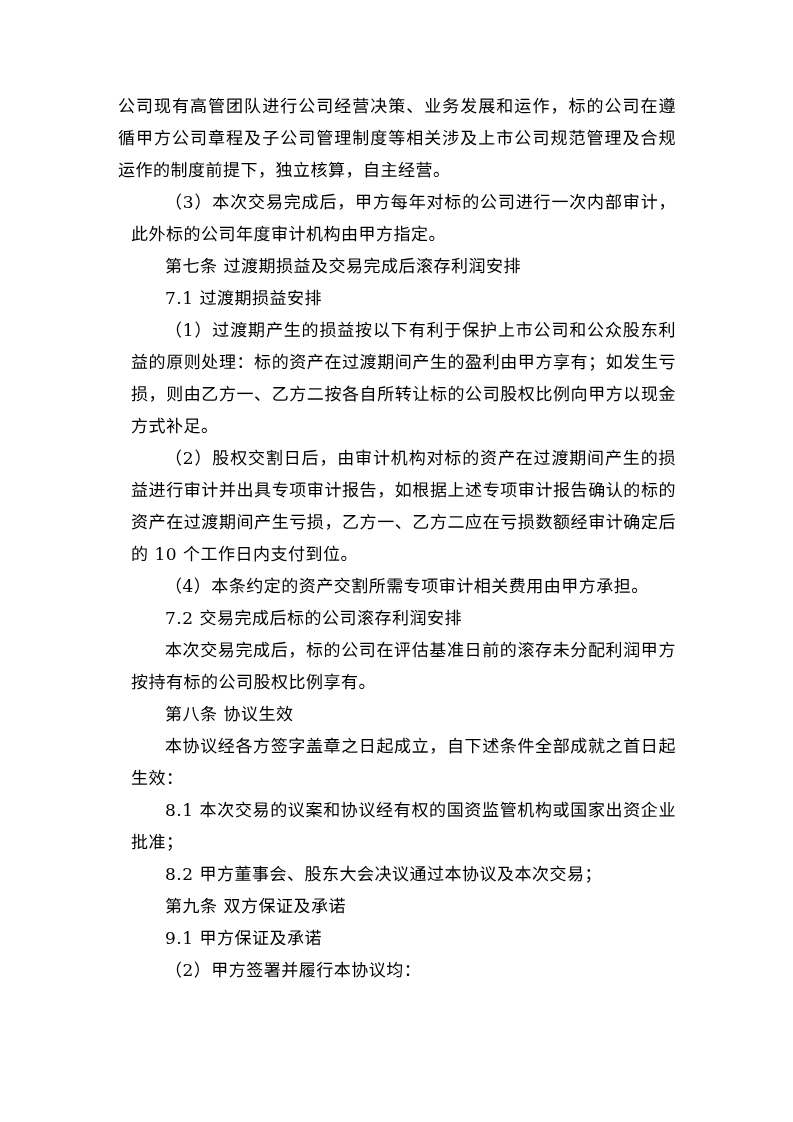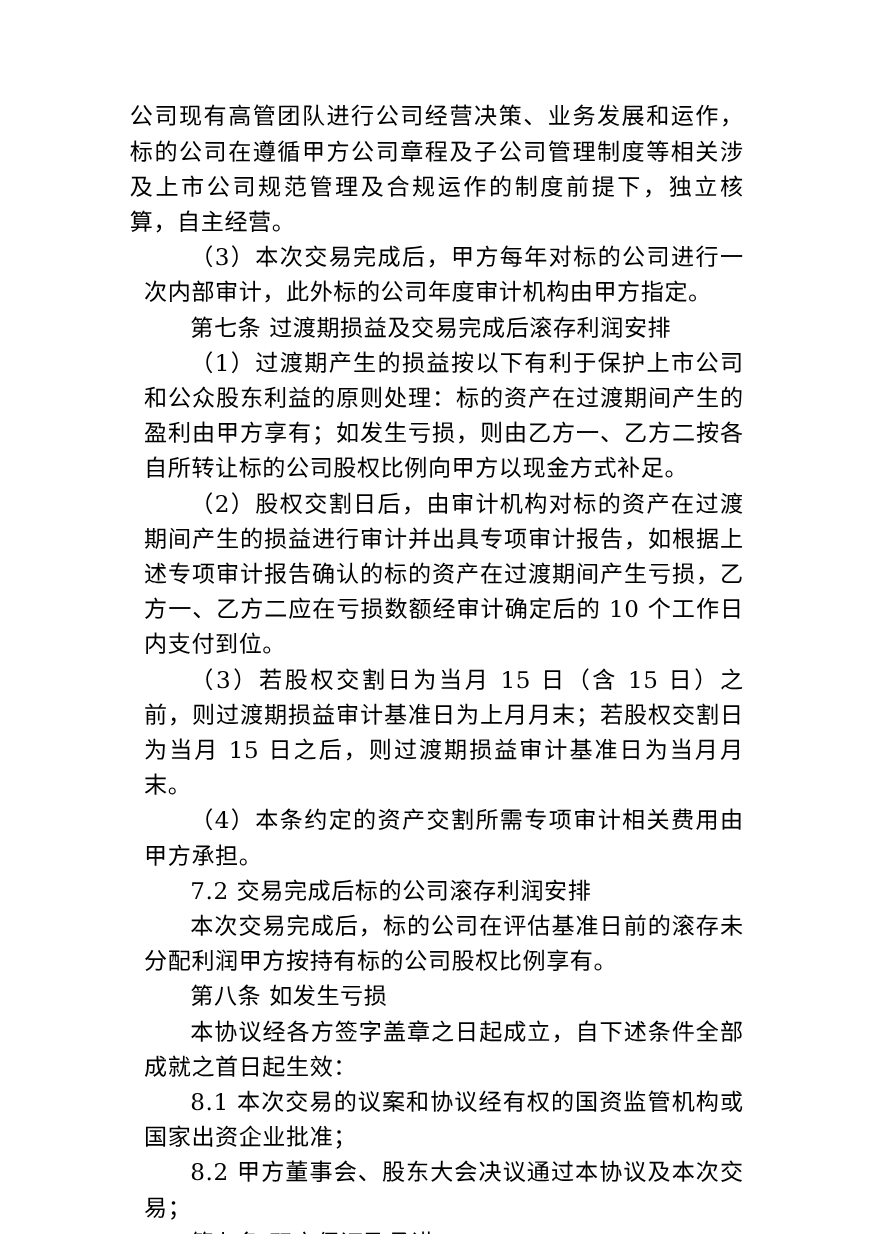--- a/index.html
+++ b/index.html
@@ -13,48 +13,48 @@
     height: 1122px;
     margin: 0 auto;
     background: #ffffff;
     box-sizing: border-box;
     padding: 90px 117px 0 118px;
     overflow: hidden;
     font-family: "DejaVu Serif", "Liberation Serif", serif;
   }
   .doc-body p.para {
     margin: 0;
-    font-size: 21px;
+    font-size: 17px;
     line-height: 32px;
     color: #000000;
     text-align: justify;
     text-justify: inter-ideograph;
     word-break: break-all;
     letter-spacing: 0.5px;
   }
   .doc-body p.para.indent {
     text-indent: 2em;
     margin-left: 13px;
   }
 </style>
 </head>
 <body>
 
 <div class="page">
   <div class="doc-body">
       <p class="para">公司现有高管团队进行公司经营决策、业务发展和运作，标的公司在遵循甲方公司章程及子公司管理制度等相关涉及上市公司规范管理及合规运作的制度前提下，独立核算，自主经营。</p>
       <p class="para indent">（3）本次交易完成后，甲方每年对标的公司进行一次内部审计，此外标的公司年度审计机构由甲方指定。</p>
       <p class="para indent">第七条 过渡期损益及交易完成后滚存利润安排</p>
+      <p class="para indent">7.1 过渡期损益安排</p>
       <p class="para indent">（1）过渡期产生的损益按以下有利于保护上市公司和公众股东利益的原则处理：标的资产在过渡期间产生的盈利由甲方享有；如发生亏损，则由乙方一、乙方二按各自所转让标的公司股权比例向甲方以现金方式补足。</p>
       <p class="para indent">（2）股权交割日后，由审计机构对标的资产在过渡期间产生的损益进行审计并出具专项审计报告，如根据上述专项审计报告确认的标的资产在过渡期间产生亏损，乙方一、乙方二应在亏损数额经审计确定后的 10 个工作日内支付到位。</p>
-      <p class="para indent">（3）若股权交割日为当月 15 日（含 15 日）之前，则过渡期损益审计基准日为上月月末；若股权交割日为当月 15 日之后，则过渡期损益审计基准日为当月月末。</p>
       <p class="para indent">（4）本条约定的资产交割所需专项审计相关费用由甲方承担。</p>
       <p class="para indent">7.2 交易完成后标的公司滚存利润安排</p>
       <p class="para indent">本次交易完成后，标的公司在评估基准日前的滚存未分配利润甲方按持有标的公司股权比例享有。</p>
-      <p class="para indent">第八条 如发生亏损</p>
+      <p class="para indent">第八条 协议生效</p>
       <p class="para indent">本协议经各方签字盖章之日起成立，自下述条件全部成就之首日起生效：</p>
       <p class="para indent">8.1 本次交易的议案和协议经有权的国资监管机构或国家出资企业批准；</p>
       <p class="para indent">8.2 甲方董事会、股东大会决议通过本协议及本次交易；</p>
       <p class="para indent">第九条 双方保证及承诺</p>
       <p class="para indent">9.1 甲方保证及承诺</p>
       <p class="para indent">（2）甲方签署并履行本协议均：</p>
     </div>
 </div>
 
 </body></html>

